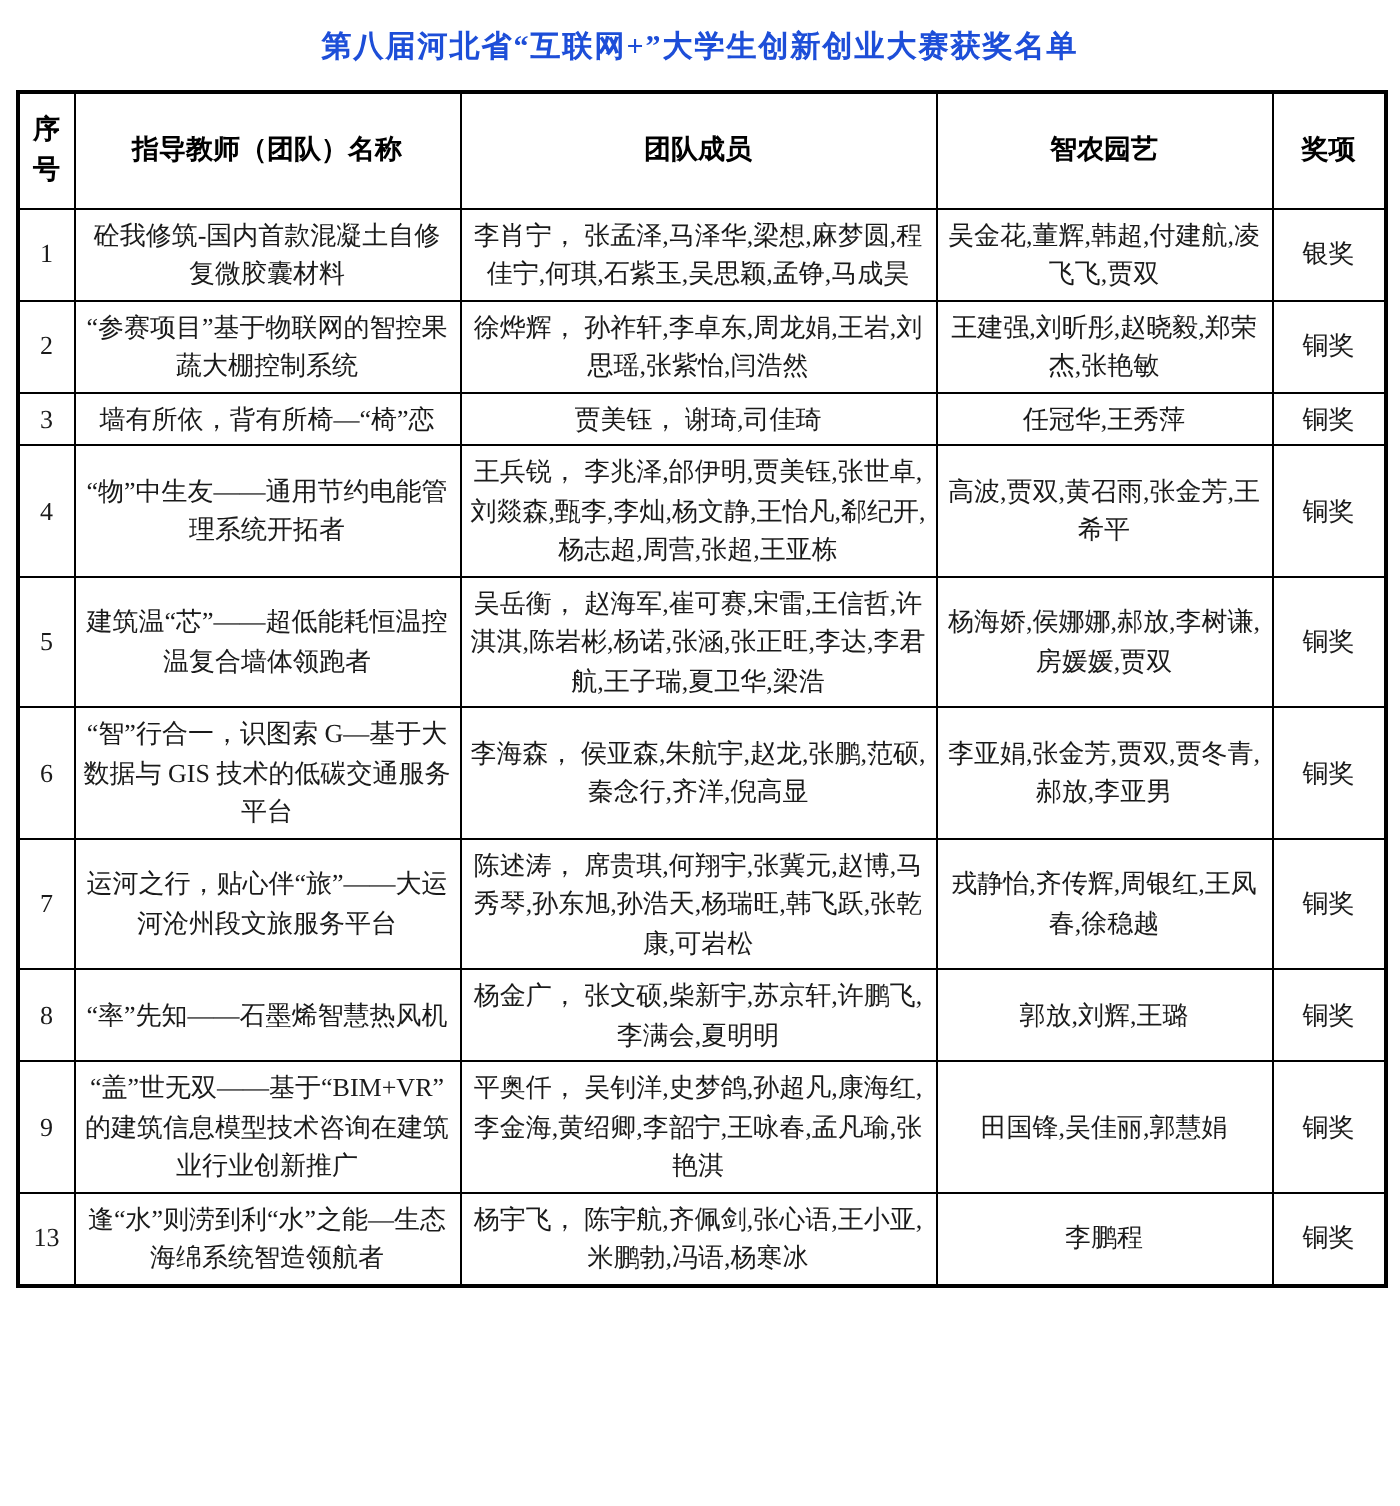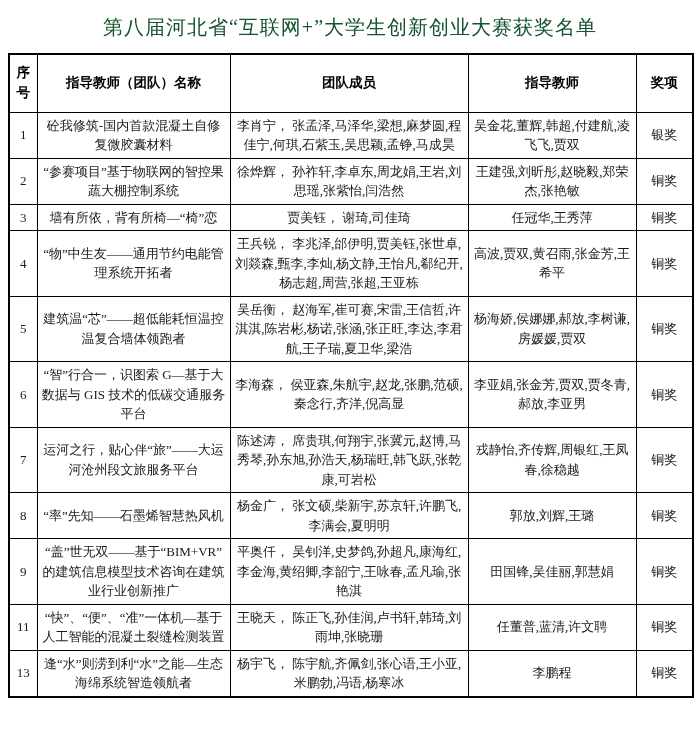--- a/index.html
+++ b/index.html
@@ -5,25 +5,25 @@
   html,body{margin:0;padding:0;background:#ffffff;}
   body{
     width:700px;
     font-family:"Liberation Serif","DejaVu Serif",serif;
     color:#111;
     -webkit-font-smoothing:antialiased;
   }
   .page{width:700px;box-sizing:border-box;padding:12px 8px 10px 8px;}
   .doc-title{
     text-align:center;
-    font-weight:normal;
-    font-size:20px;
+    font-weight:bold;
+    font-size:15px;
     letter-spacing:1px;
     margin:2px 0 12px 0;
-    color:#14532d;
+    color:#1d4ed8;
   }
   table.awards{
     border-collapse:collapse;
     width:684px;
     table-layout:fixed;
     background:#fff;
   }
   table.awards td,table.awards th{
     border:1px solid #000;
     text-align:center;
@@ -59,21 +59,21 @@
         <col class="c-project">
         <col class="c-members">
         <col class="c-advisors">
         <col class="c-award">
     </colgroup>
     <thead>
       <tr>
         <th>序号</th>
         <th>指导教师（团队）名称</th>
         <th>团队成员</th>
-        <th>指导教师</th>
+        <th>智农园艺</th>
         <th>奖项</th>
       </tr>
     </thead>
     <tbody>
       <tr>
         <td>1</td>
         <td>砼我修筑-国内首款混凝土自修复微胶囊材料</td>
         <td>李肖宁， 张孟泽,马泽华,梁想,麻梦圆,程佳宁,何琪,石紫玉,吴思颖,孟铮,马成昊</td>
         <td>吴金花,董辉,韩超,付建航,凌飞飞,贾双</td>
         <td>银奖</td>
@@ -128,27 +128,20 @@
         <td>铜奖</td>
       </tr>
       <tr>
         <td>9</td>
         <td>“盖”世无双——基于“BIM+VR”的建筑信息模型技术咨询在建筑业行业创新推广</td>
         <td>平奥仟， 吴钊洋,史梦鸽,孙超凡,康海红,李金海,黄绍卿,李韶宁,王咏春,孟凡瑜,张艳淇</td>
         <td>田国锋,吴佳丽,郭慧娟</td>
         <td>铜奖</td>
       </tr>
       <tr>
-        <td>11</td>
-        <td>“快”、“便”、“准”一体机—基于人工智能的混凝土裂缝检测装置</td>
-        <td>王晓天， 陈正飞,孙佳润,卢书轩,韩琦,刘雨坤,张晓珊</td>
-        <td>任董普,蓝清,许文聘</td>
-        <td>铜奖</td>
-      </tr>
-      <tr>
         <td>13</td>
         <td>逢“水”则涝到利“水”之能—生态海绵系统智造领航者</td>
         <td>杨宇飞， 陈宇航,齐佩剑,张心语,王小亚,米鹏勃,冯语,杨寒冰</td>
         <td>李鹏程</td>
         <td>铜奖</td>
       </tr>
     </tbody>
   </table>
 </div>
 

